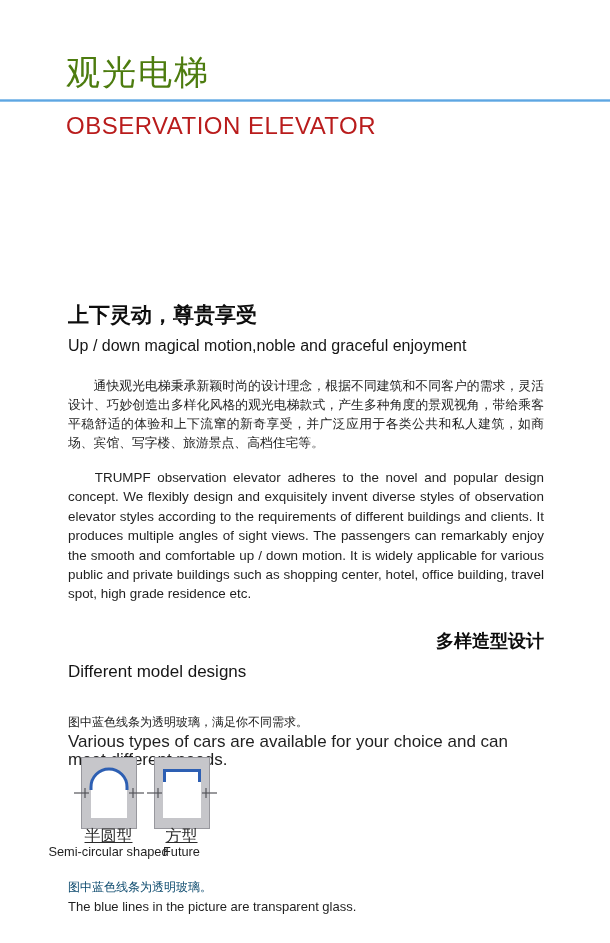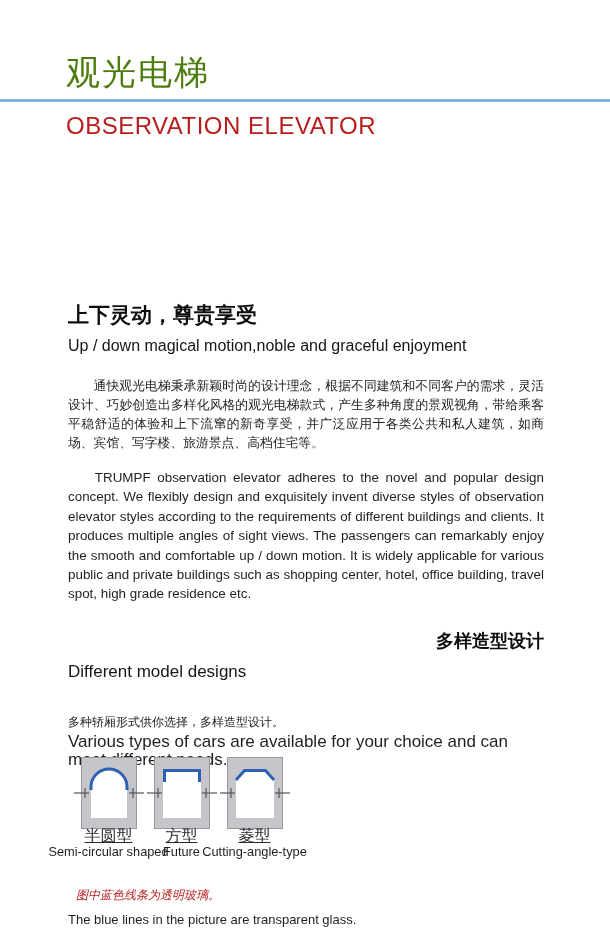--- a/index.html
+++ b/index.html
@@ -62,21 +62,21 @@
   }
   .figure{
     width:73px;
     display:flex;flex-direction:column;align-items:center;
   }
   .figure svg{display:block;}
   .fig-label-cn{font-size:16px;line-height:13px;color:#2a2a2a;white-space:nowrap;text-decoration:underline;}
   .fig-label-en{margin-top:2px;font-size:12.8px;line-height:15px;color:#1f1f1f;white-space:nowrap;}
   
   .note{position:absolute;top:879px;left:68px;}
-  .note-cn{margin:8px;font-size:12px;line-height:16px;color:#b91c1c;font-style:italic;}
+  .note-cn{margin:0;font-size:12px;line-height:16px;color:#0c4a6e;}
   .note-en{margin:3px 0 0;font-size:13px;line-height:17px;color:#1f1f1f;}
 </style>
 </head>
 <body>
 
 <div class="page">
 
   <div>
     <h1 class="page-title">观光电梯</h1>
     <div class="header-rule"></div>
@@ -86,21 +86,21 @@
   <div class="section section-motion">
     <h3 class="h-cn">上下灵动，尊贵享受</h3>
     <p class="h-en">Up / down magical motion,noble and graceful enjoyment</p>
     <p class="body-cn">通快观光电梯秉承新颖时尚的设计理念，根据不同建筑和不同客户的需求，灵活设计、巧妙创造出多样化风格的观光电梯款式，产生多种角度的景观视角，带给乘客平稳舒适的体验和上下流窜的新奇享受，并广泛应用于各类公共和私人建筑，如商场、宾馆、写字楼、旅游景点、高档住宅等。</p>
     <p class="body-en">TRUMPF observation elevator adheres to the novel and popular design concept.  We flexibly design and exquisitely invent diverse styles of observation elevator styles according to the requirements of different buildings and clients.  It produces multiple angles of sight views.  The passengers can remarkably enjoy the smooth and comfortable up / down motion.  It is widely applicable for various public and private buildings such as shopping center, hotel, office building, travel spot, high grade residence etc.</p>
   </div>
 
   <div class="section section-designs">
     <h3 class="h-cn">多样造型设计</h3>
     <p class="h-en">Different model designs</p>
-    <p class="intro-cn">多种轿厢形式供你选择，多样造型设计。</p>
+    <p class="intro-cn">图中蓝色线条为透明玻璃，满足你不同需求。</p>
     <p class="intro-en">Various types of cars are available for your choice and can meet different needs.</p>
   </div>
 
   <div class="figures">
 
     <div class="figure">
       <svg width="72" height="72" viewBox="0 0 72 72">
         <rect x="8.5" y="0.5" width="55" height="71" fill="#c6c6ca" stroke="#98989e" stroke-width="1"></rect>
         <path d="M18,61 L18,30 A18,18 0 0 1 54,30 L54,61 Z" fill="#ffffff"></path>
         <path d="M18,33 L18,30 A18,18 0 0 1 54,30 L54,33" fill="none" stroke="#2d5fb3" stroke-width="3"></path>
@@ -124,35 +124,20 @@
           <line x1="1" y1="36" x2="16" y2="36"></line>
             <line x1="12" y1="31" x2="12" y2="41"></line>
           <line x1="56" y1="36" x2="71" y2="36"></line>
             <line x1="60" y1="31" x2="60" y2="41"></line>
         </g>
       </svg>
       <div class="fig-label-cn">方型</div>
       <div class="fig-label-en">Future</div>
     </div>
 
-    <div class="figure">
-      <svg width="72" height="72" viewBox="0 0 72 72">
-        <rect x="8.5" y="0.5" width="55" height="71" fill="#c6c6ca" stroke="#98989e" stroke-width="1"></rect>
-        <path d="M17,21 L25,12 L47,12 L55,21 L55,61 L17,61 Z" fill="#ffffff"></path>
-        <path d="M17,23 L25.5,13.5 L46.5,13.5 L55,23" fill="none" stroke="#2d5fb3" stroke-width="3"></path>
-        <g stroke="#54555a" stroke-width="1.2">
-          <line x1="1" y1="36" x2="16" y2="36"></line>
-            <line x1="12" y1="31" x2="12" y2="41"></line>
-          <line x1="56" y1="36" x2="71" y2="36"></line>
-            <line x1="60" y1="31" x2="60" y2="41"></line>
-        </g>
-      </svg>
-      <div class="fig-label-cn">菱型</div>
-      <div class="fig-label-en">Cutting-angle-type</div>
-    </div>
 
 
   </div>
 
   <div class="note">
     <p class="note-cn">图中蓝色线条为透明玻璃。</p>
     <p class="note-en">The blue lines in the picture are transparent glass.</p>
   </div>
 
 </div>

